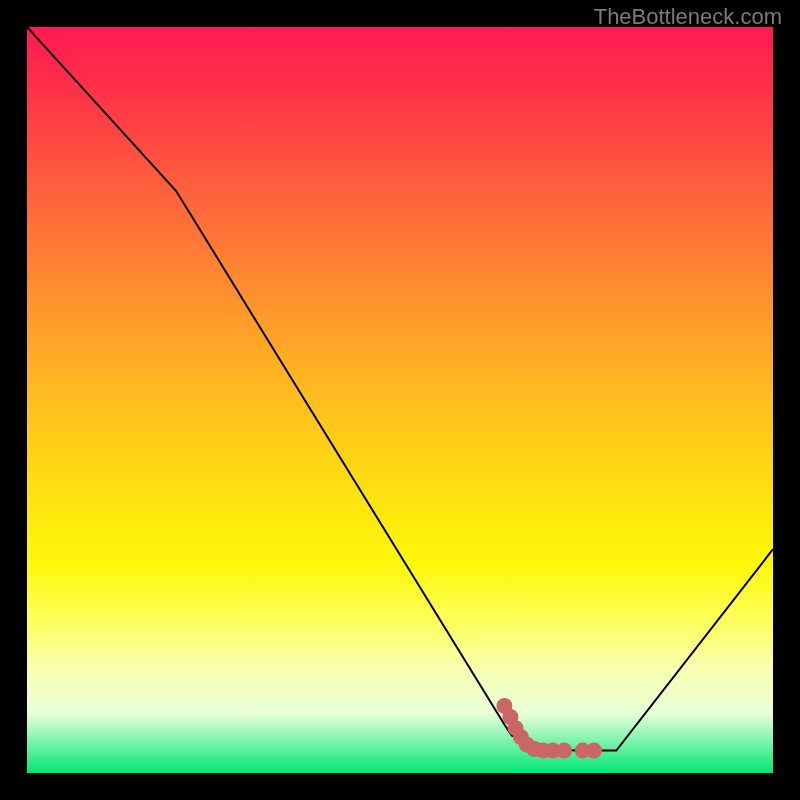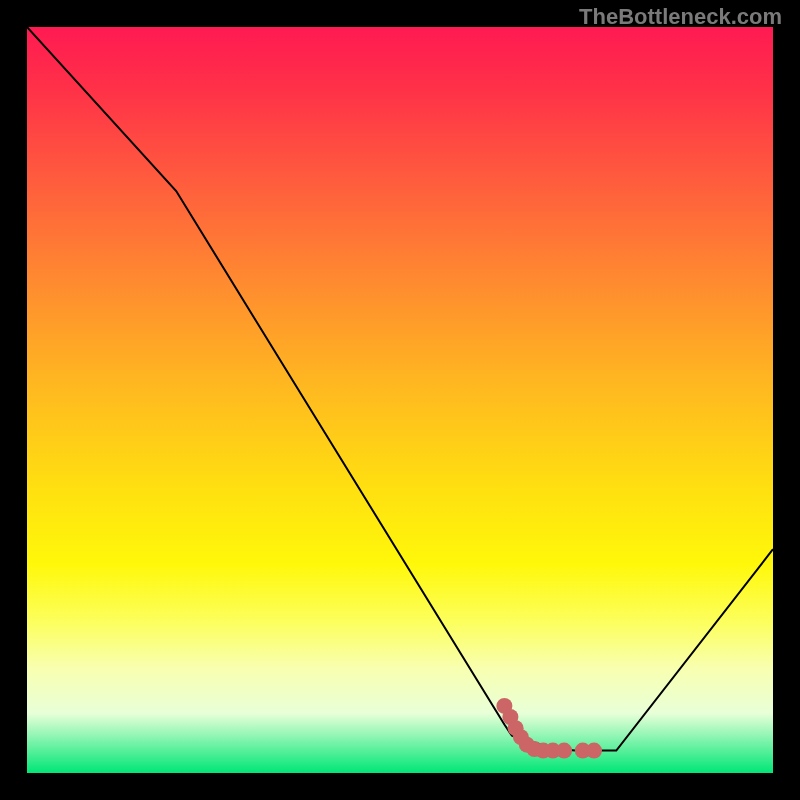--- a/index.html
+++ b/index.html
@@ -15,21 +15,21 @@
     width: 800px;
     height: 800px;
     background: #000;
   }
   .watermark {
     position: absolute;
     top: 4px;
     right: 18px;
     color: #7a7a7a;
     font-size: 22px;
-    font-weight: bold;
+    font-weight: normal;
     z-index: 10;
   }
   .plot-area {
     position: absolute;
     left: 27px;
     top: 27px;
     width: 746px;
     height: 746px;
     overflow: hidden;
   }

